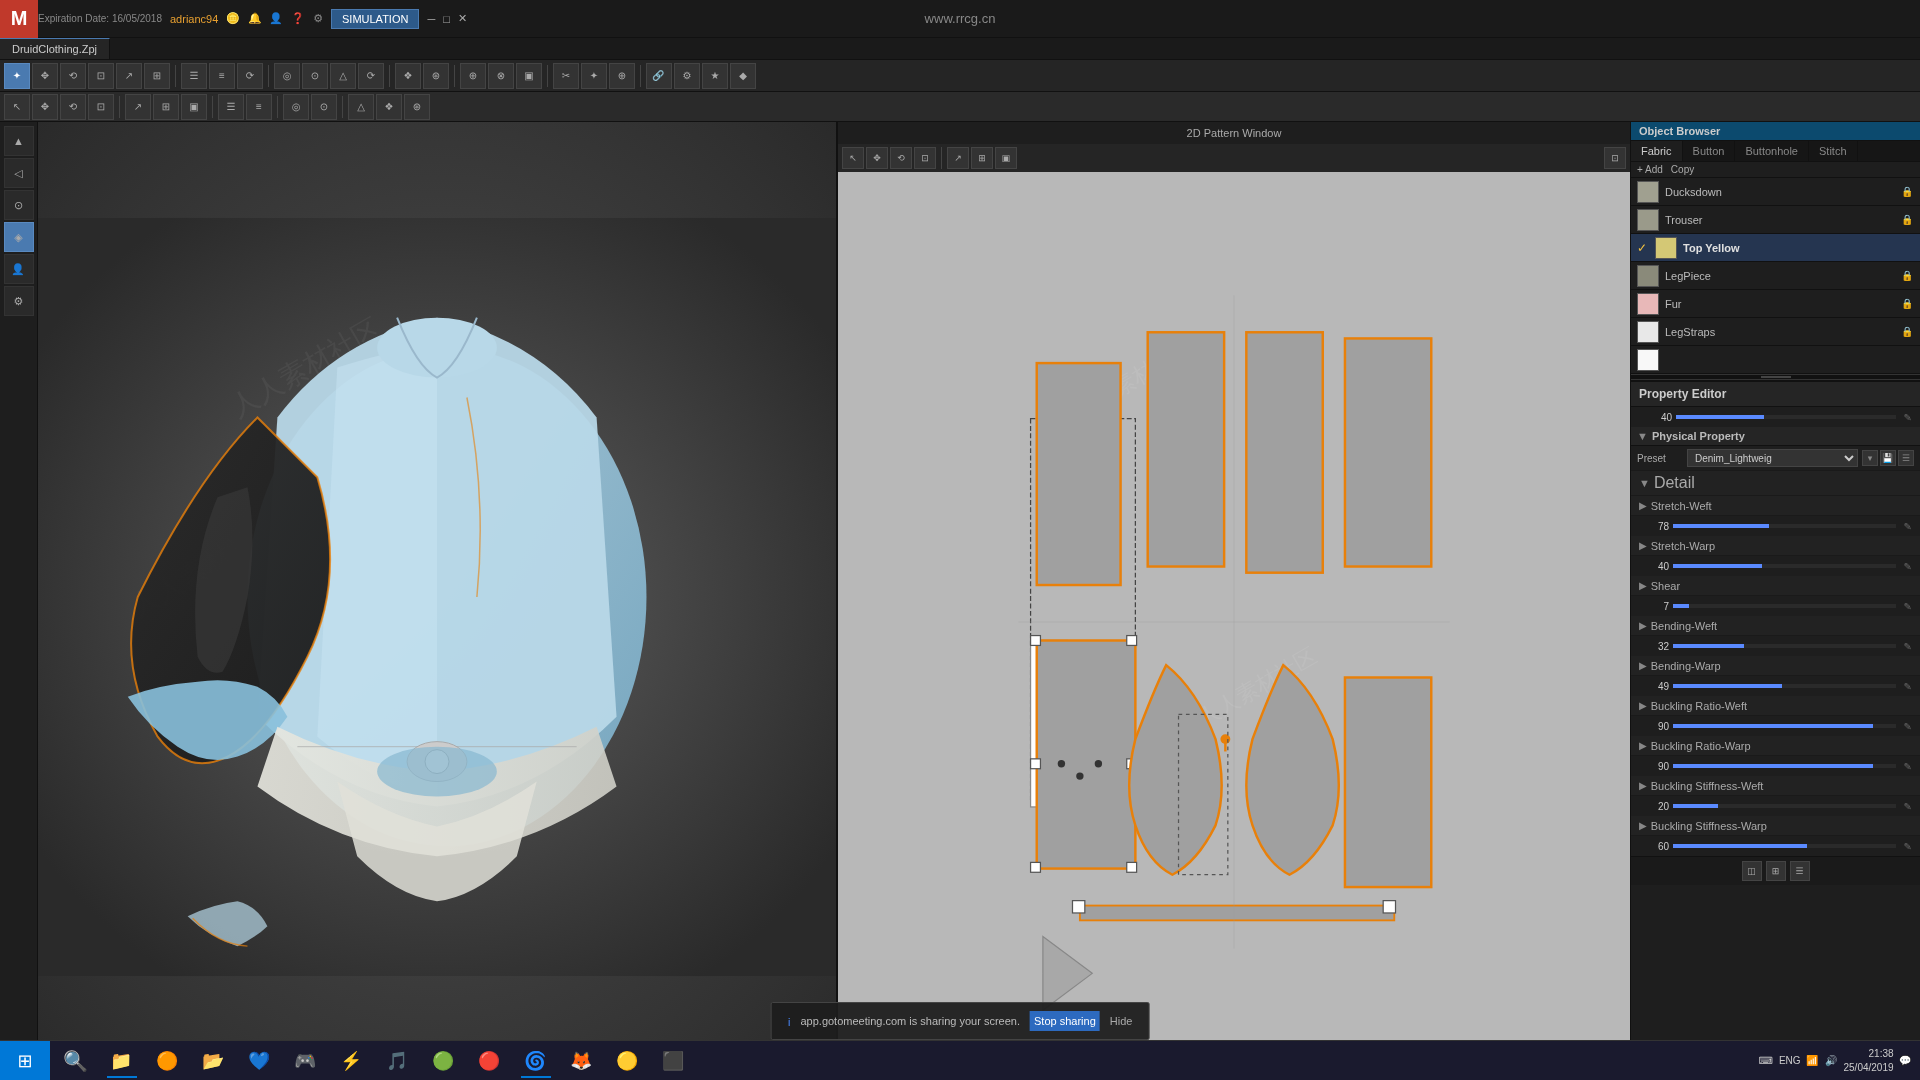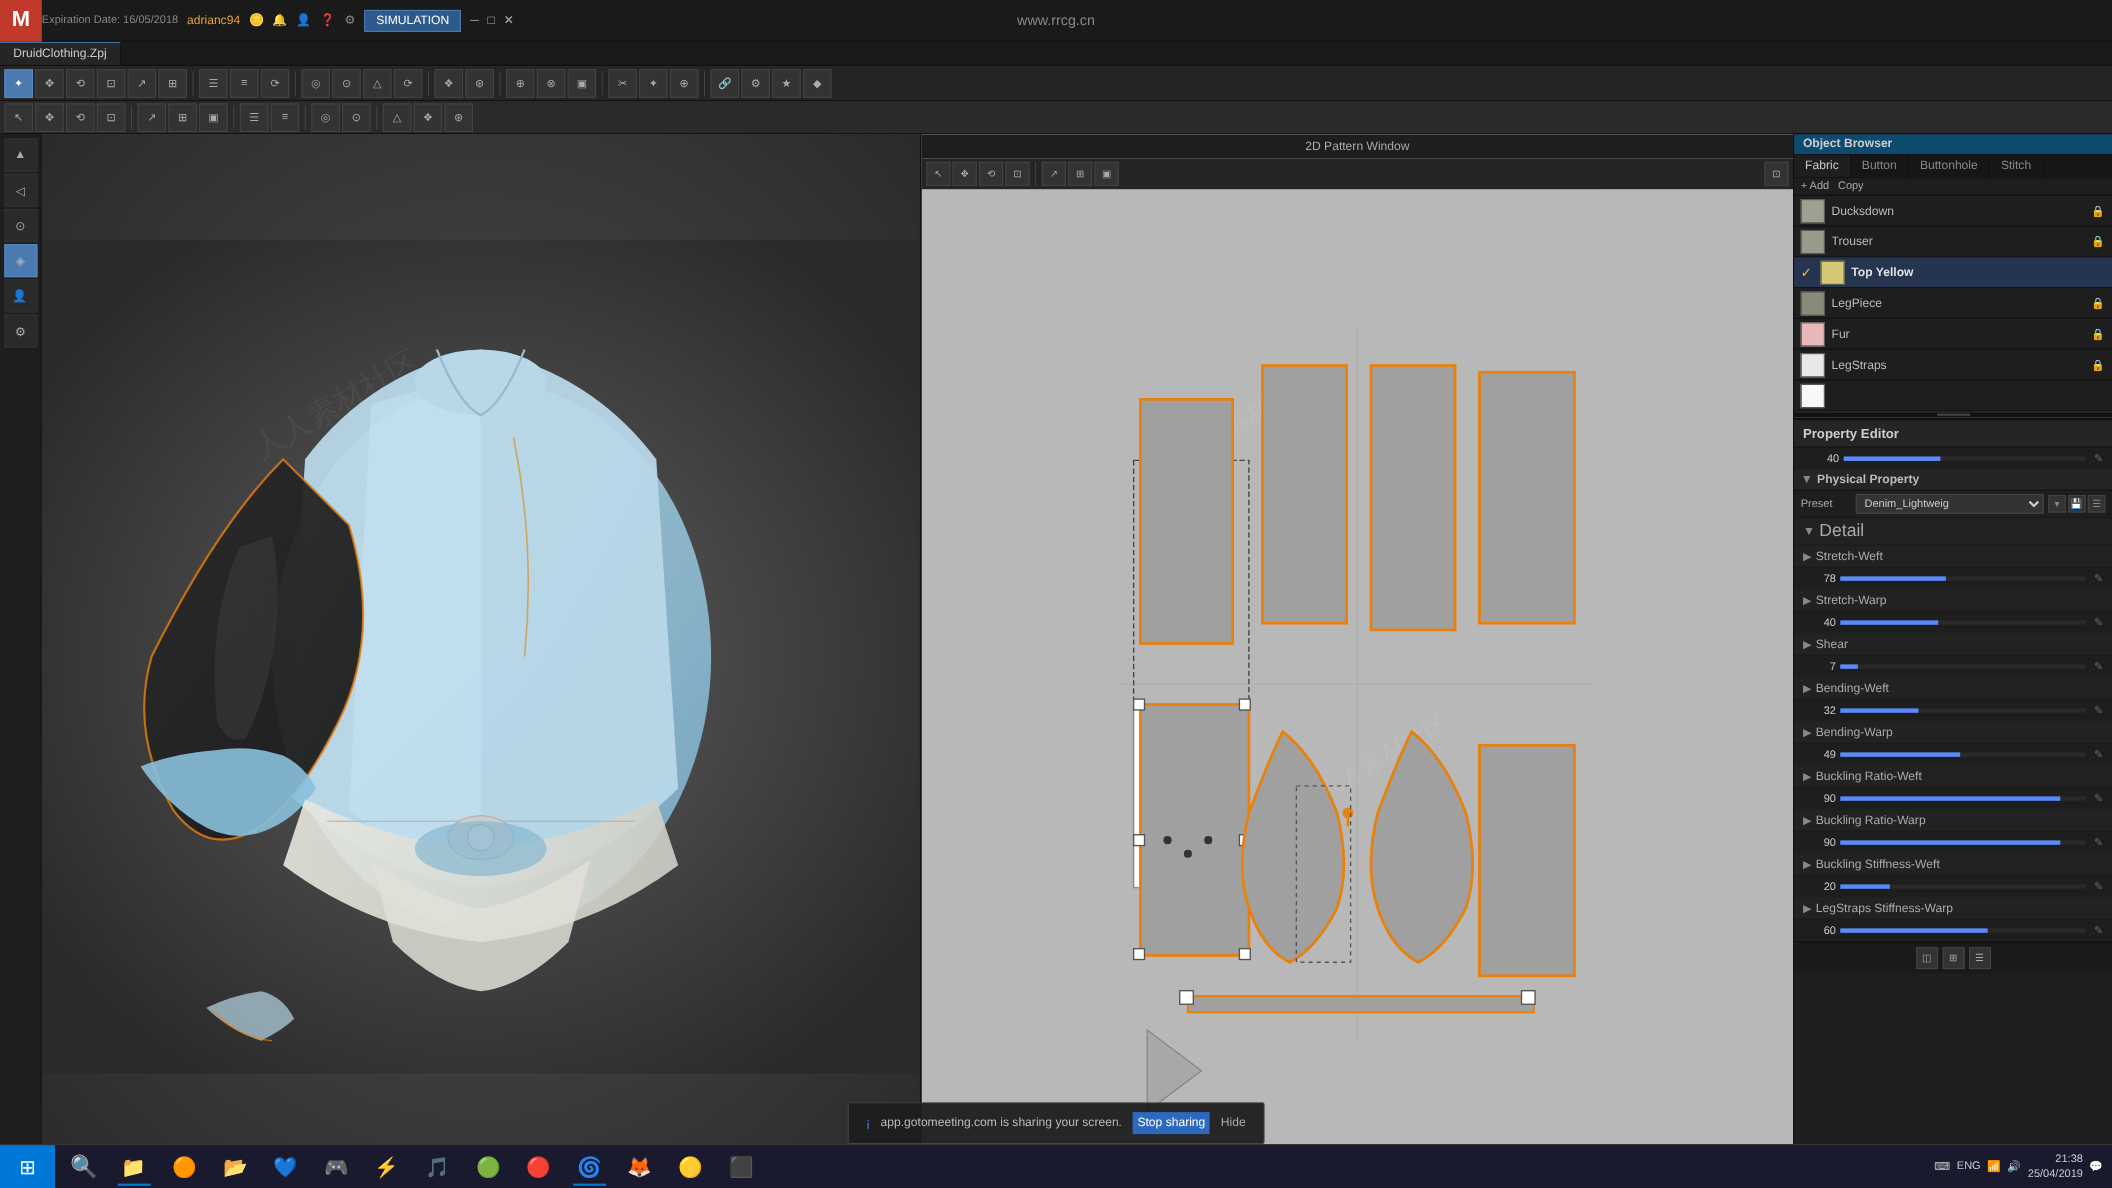--- a/index.html
+++ b/index.html
@@ -645,21 +645,21 @@
       <div class="slider-row">
         <div class="slider-num">20</div>
         <div style="flex:1;height:4px;background:#2a2a2a;position:relative;">
           <div style="width:20%;height:100%;background:#5a8aff;"></div>
         </div>
         <span style="color:#666;font-size:10px;cursor:pointer;margin-left:4px;">✎</span>
       </div>
 
       <div class="prop-section-row">
         <span class="arrow">▶</span>
-        <span class="lbl">LegStraps Stiffness-Warp</span>
+        <span class="lbl">Buckling Stiffness-Warp</span>
       </div>
       <div class="slider-row">
         <div class="slider-num">60</div>
         <div style="flex:1;height:4px;background:#2a2a2a;position:relative;">
           <div style="width:60%;height:100%;background:#5a8aff;"></div>
         </div>
         <span style="color:#666;font-size:10px;cursor:pointer;margin-left:4px;">✎</span>
       </div>
 
       <div style="display:flex;justify-content:center;gap:4px;padding:4px;border-top:1px solid #111;background:#1a1a1a;">

